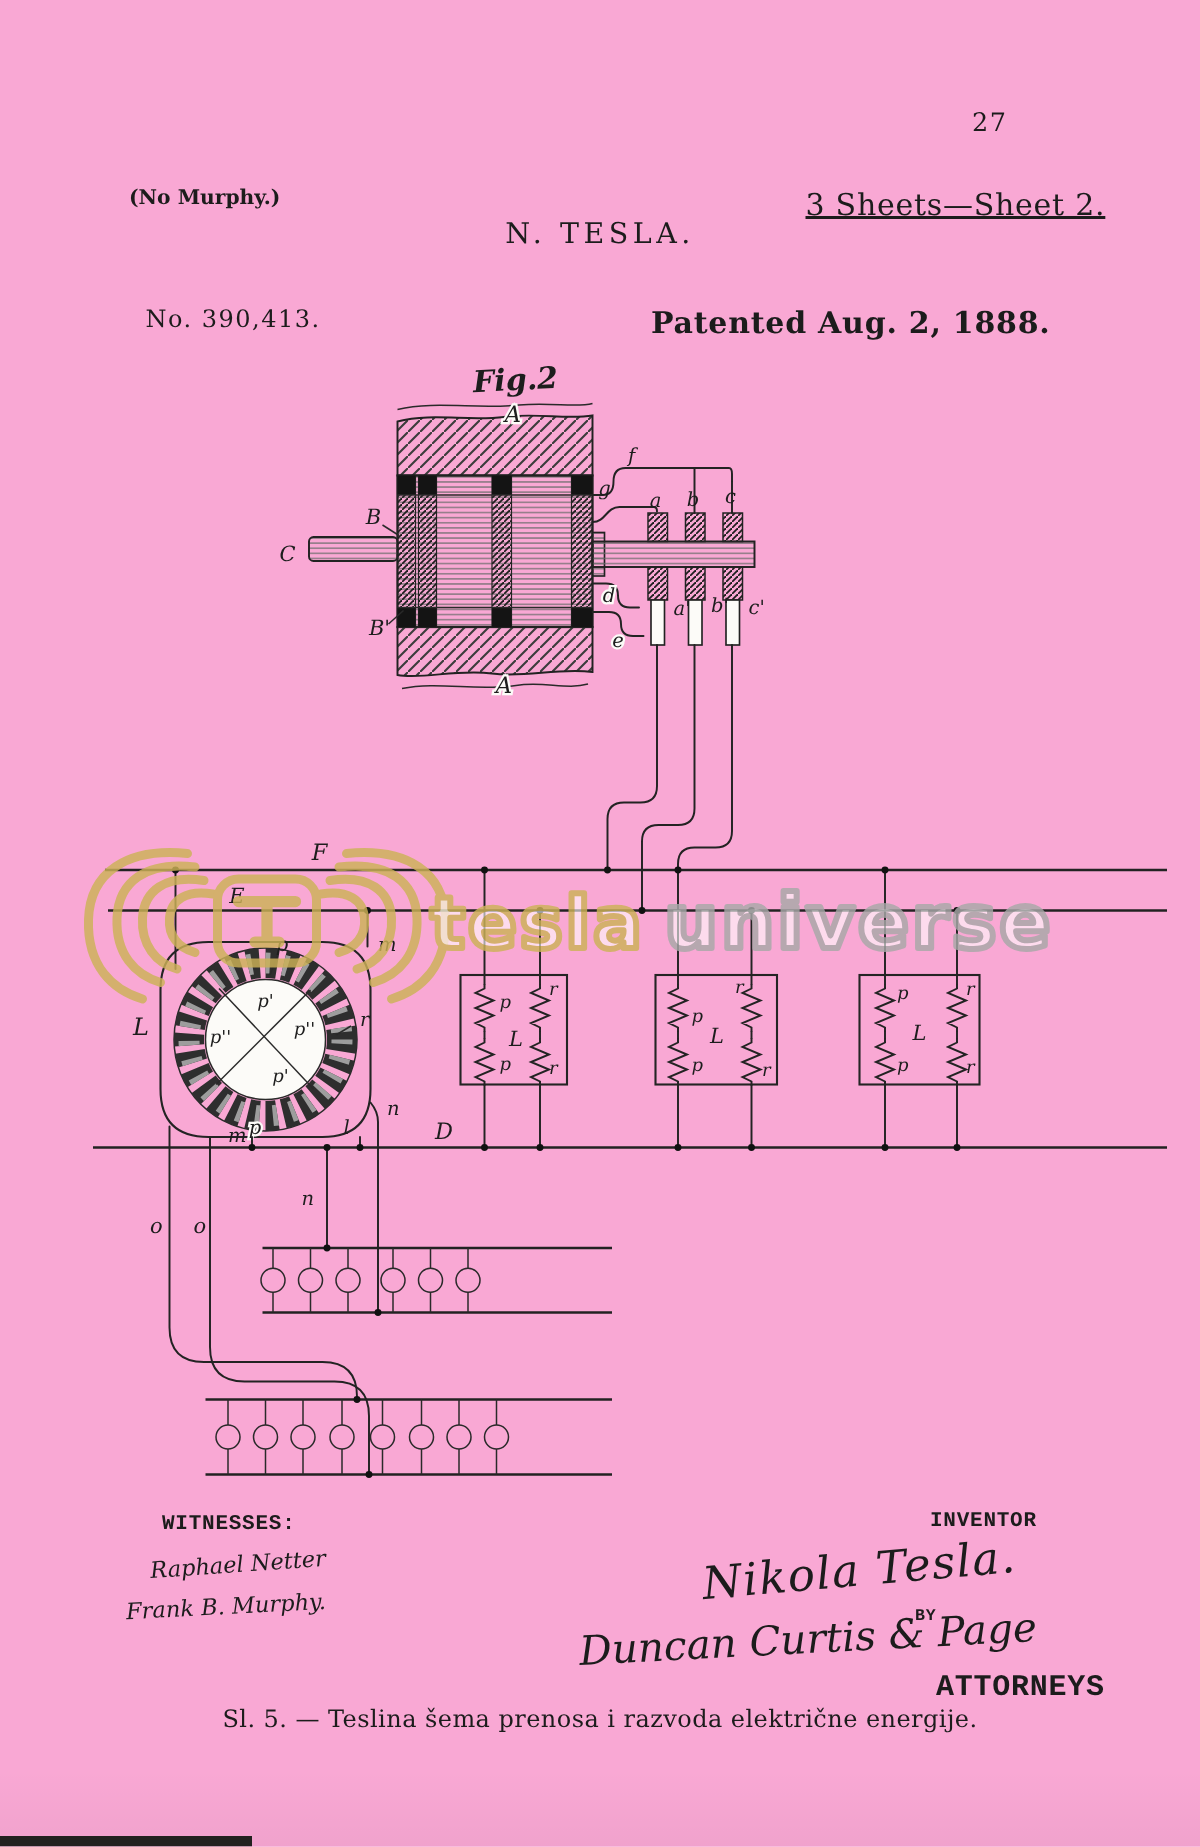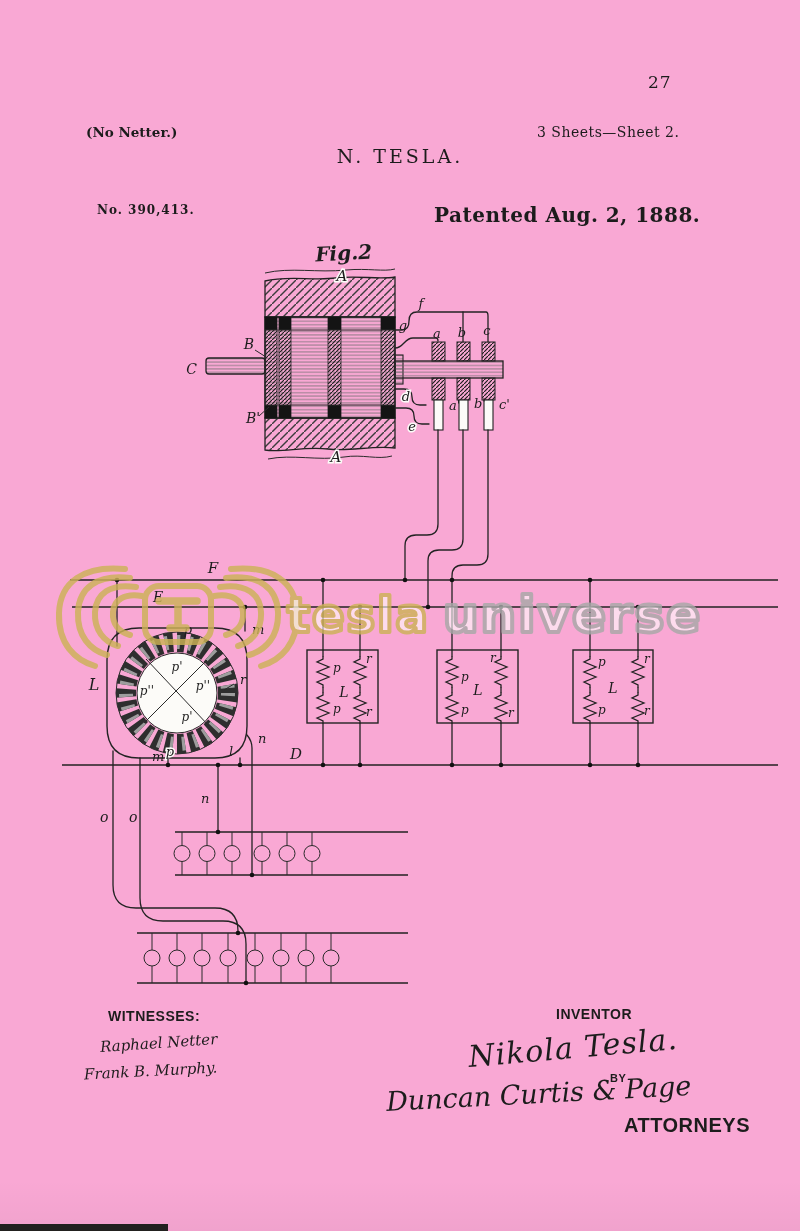--- a/index.html
+++ b/index.html
@@ -1,28 +1,28 @@
 <!DOCTYPE html>
 <html><head>
 <meta charset="utf-8">
 <style>
   html,body{margin:0;padding:0;}
   .page{position:relative;width:800px;height:1231px;background:#f9a8d4;overflow:hidden;
         font-family:"DejaVu Serif",serif;color:#1c1c1c;}
   .abs{position:absolute;white-space:nowrap;}
   .pageno{left:648px;top:72px;font-size:17px;letter-spacing:1px;}
   .nomodel{left:86px;top:124px;font-size:13.5px;font-weight:bold;}
-  .sheets{left:537px;top:124px;font-size:14px;letter-spacing:.5px;}
+  .sheets{left:537px;top:124px;font-size:20px;letter-spacing:.5px;text-decoration:underline;}
   .ntesla{left:0;width:800px;text-align:center;top:145px;font-size:19px;letter-spacing:3px;}
   .ptitle{left:0;width:800px;text-align:center;top:177px;font-size:16.5px;font-weight:bold;letter-spacing:1px;}
-  .patno{left:97px;top:203px;font-size:12px;font-weight:bold;letter-spacing:1px;text-align:center;}
+  .patno{left:97px;top:203px;font-size:16px;font-weight:normal;letter-spacing:1px;text-align:center;}
   .patdate{left:434px;top:203px;font-size:20px;font-weight:bold;letter-spacing:.5px;}
-  .smallcaps{font-family:Liberation Sans, sans-serif;font-weight:bold;letter-spacing:.5px;}
+  .smallcaps{font-family:Liberation Mono, monospace;font-weight:bold;letter-spacing:.5px;}
   .witnesses{left:108px;top:1008px;font-size:14px;}
-  .inventor{left:556px;top:1006px;font-size:14px;}
+  .inventor{left:620px;top:1006px;font-size:14px;}
   .by{left:610px;top:1072px;font-size:11px;}
   .attorneys{left:624px;top:1114px;font-size:20px;}
   .sig{font-style:italic;}
   .wit1{left:100px;top:1034px;font-size:15px;transform:rotate(-4deg);}
   .wit2{left:84px;top:1062px;font-size:15px;transform:rotate(-3deg);}
   .teslasig{left:468px;top:1030px;font-size:30px;letter-spacing:1px;transform:rotate(-5deg);}
   .attsig{left:386px;top:1078px;font-size:27px;transform:rotate(-3deg);}
   .caption{left:0;width:800px;text-align:center;top:1136px;font-size:16px;letter-spacing:.3px;}
   .strip{left:0;top:1224px;width:168px;height:7px;background:#22211f;}
   .fade{left:0;top:1180px;width:800px;height:51px;background:linear-gradient(rgba(0,0,0,0),rgba(0,0,0,.035));}
@@ -36,21 +36,21 @@
   .box{stroke:#242424;stroke-width:1.4;fill:none;}
   .wm-word{font-family:"DejaVu Sans",sans-serif;font-weight:bold;font-style:normal;letter-spacing:2px;
            fill:rgba(255,255,255,.72);stroke-linejoin:round;}
 </style>
 </head>
 <body>
 
 <div class="page">
 
   <div class="abs pageno">27</div>
-  <div class="abs nomodel">(No Netter.)</div>
+  <div class="abs nomodel">(No Murphy.)</div>
   <div class="abs sheets">3 Sheets—Sheet 2.</div>
   <div class="abs ntesla">N. TESLA.</div>
   <div class="abs patno">No. 390,413.</div>
   <div class="abs patdate">Patented Aug. 2, 1888.</div>
 
   <svg class="art" width="800" height="1231" viewBox="0 0 800 1231">
     <defs>
       <pattern id="hatch" width="8" height="8" patternUnits="userSpaceOnUse">
         <path d="M0,8 L8,0" stroke="#3c3c3c" stroke-width="1.4"></path>
       </pattern>
@@ -333,16 +333,17 @@
   </svg>
 
   <div class="abs witnesses smallcaps">WITNESSES:</div>
   <div class="abs wit1 sig">Raphael Netter</div>
   <div class="abs wit2 sig">Frank B. Murphy.</div>
   <div class="abs inventor smallcaps">INVENTOR</div>
   <div class="abs teslasig sig">Nikola Tesla.</div>
   <div class="abs by smallcaps">BY</div>
   <div class="abs attsig sig">Duncan Curtis &amp; Page</div>
   <div class="abs attorneys smallcaps">ATTORNEYS</div>
+  <div class="abs caption">Sl. 5. — Teslina šema prenosa i razvoda električne energije.</div>
 
   <div class="abs fade"></div>
   <div class="abs strip"></div>
 </div>
 
 </body></html>

